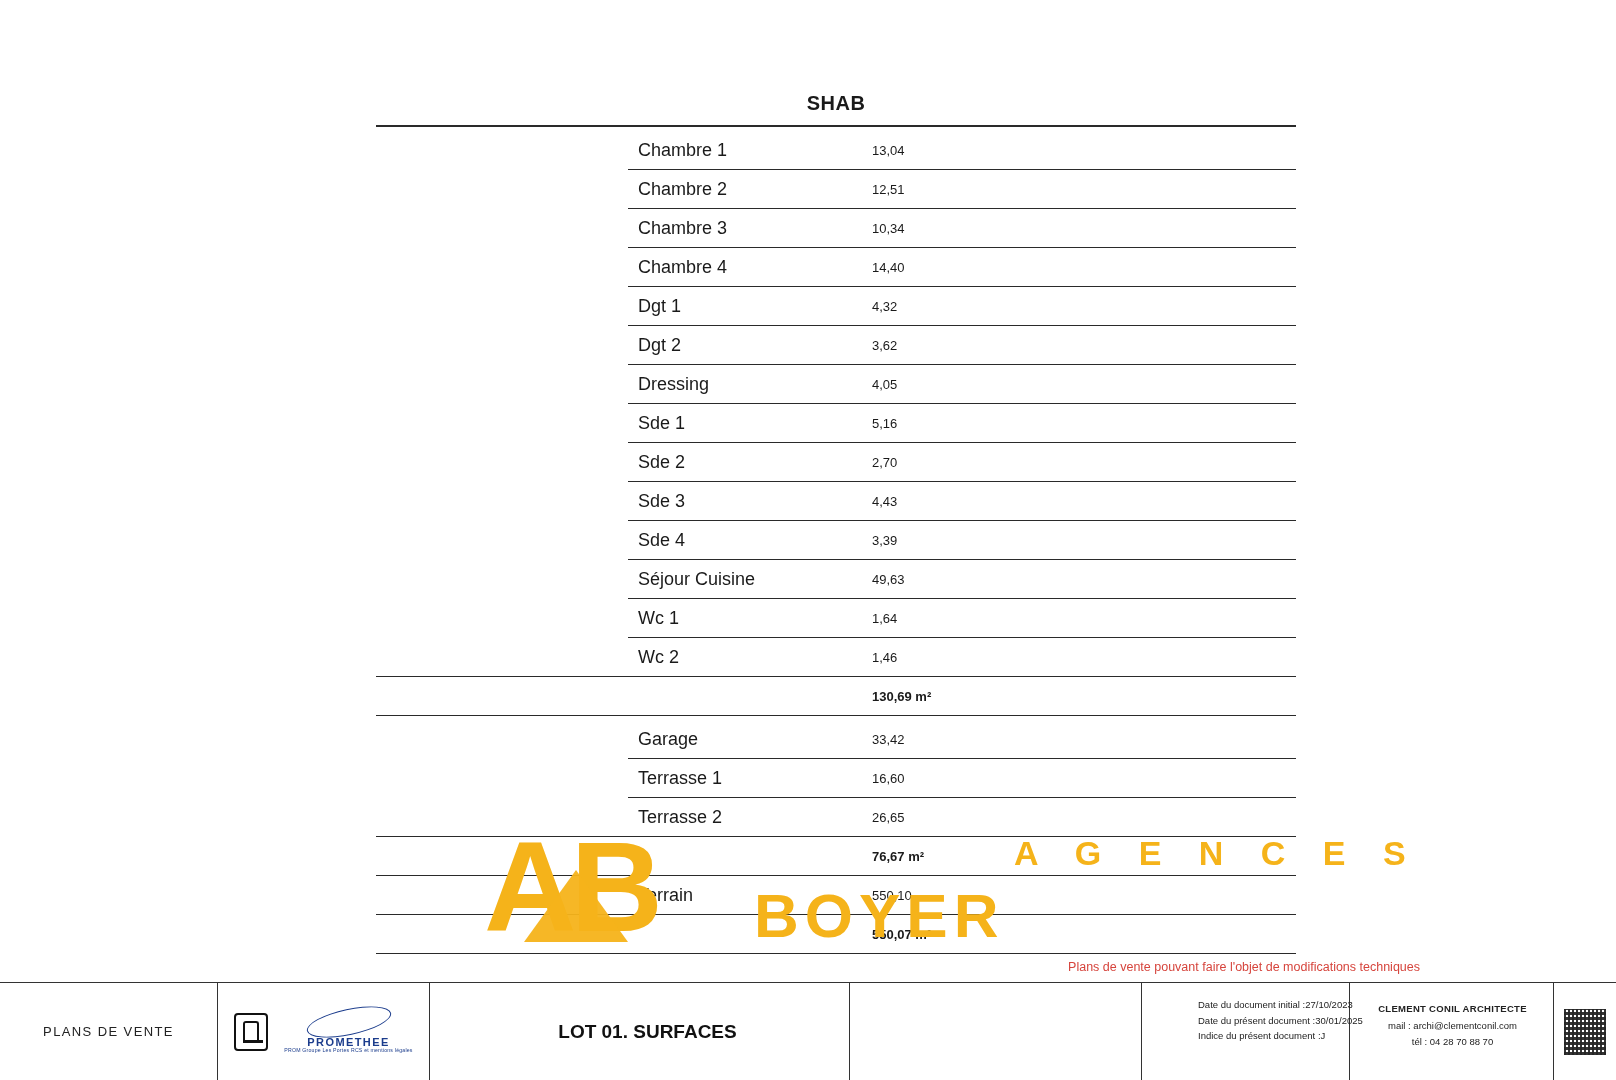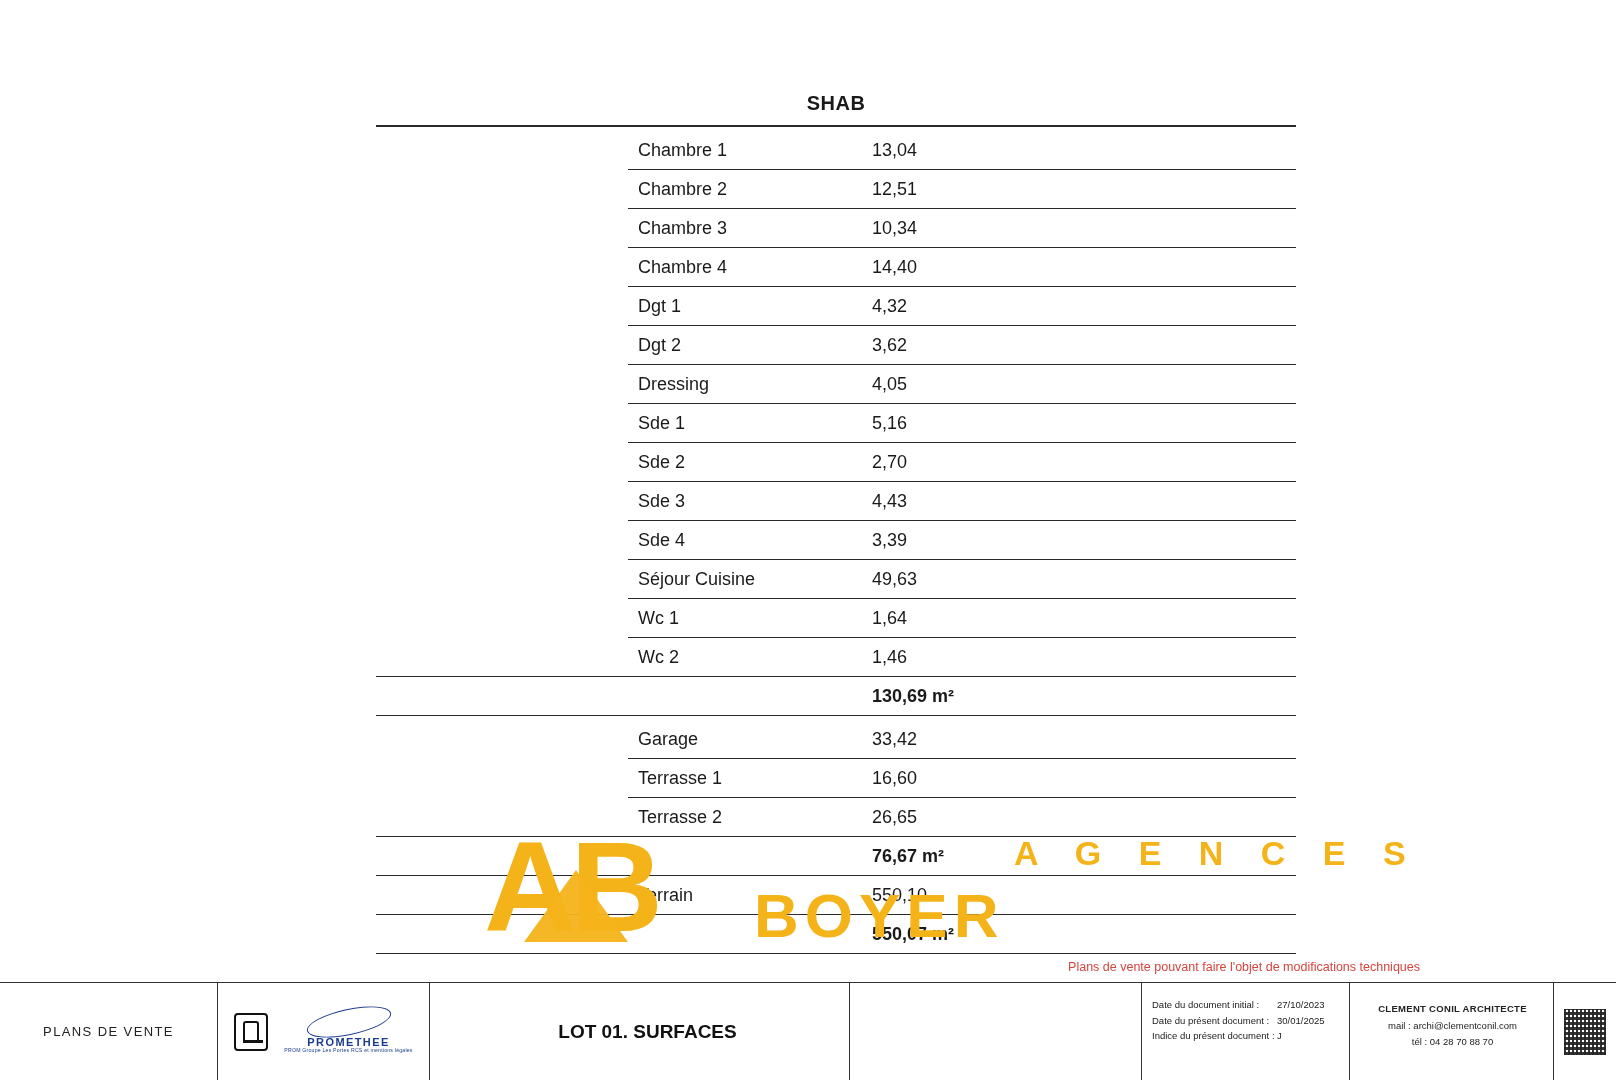--- a/index.html
+++ b/index.html
@@ -54,21 +54,21 @@
   }
   .row .name {
     width: 240px;
     padding-left: 10px;
     font-size: 18px;
     color: #1a1a1a;
   }
   .row .val {
     flex: 1;
     padding-left: 4px;
-    font-size: 18px;
+    font-size: 13px;
     color: #1a1a1a;
   }
   .row.total .name { width: 240px; }
   .row.total .val {
     font-weight: bold;
   }
   .row.total .lot { width: 252px; }
   .spacer-sm { height: 4px; }
 
   
@@ -196,21 +196,21 @@
   .tb-mid { flex: 1; }
   .tb-dates {
     width: 208px;
     display: block;
     padding: 14px 8px 0 10px;
     font-size: 9.5px;
     color: #222;
     line-height: 1.65;
   }
   .dt-row { display: flex; }
-  .dt-lbl { flex: 1; white-space: nowrap; }
+  .dt-lbl { flex: 1; white-space: nowrap; margin-left: 46px; }
   .dt-val { width: 64px; text-align: left; }
   .tb-arch {
     width: 204px;
     display: block;
     padding: 18px 6px 0 8px;
     font-size: 9.5px;
     color: #222;
     line-height: 1.75;
     text-align: center;
   }

